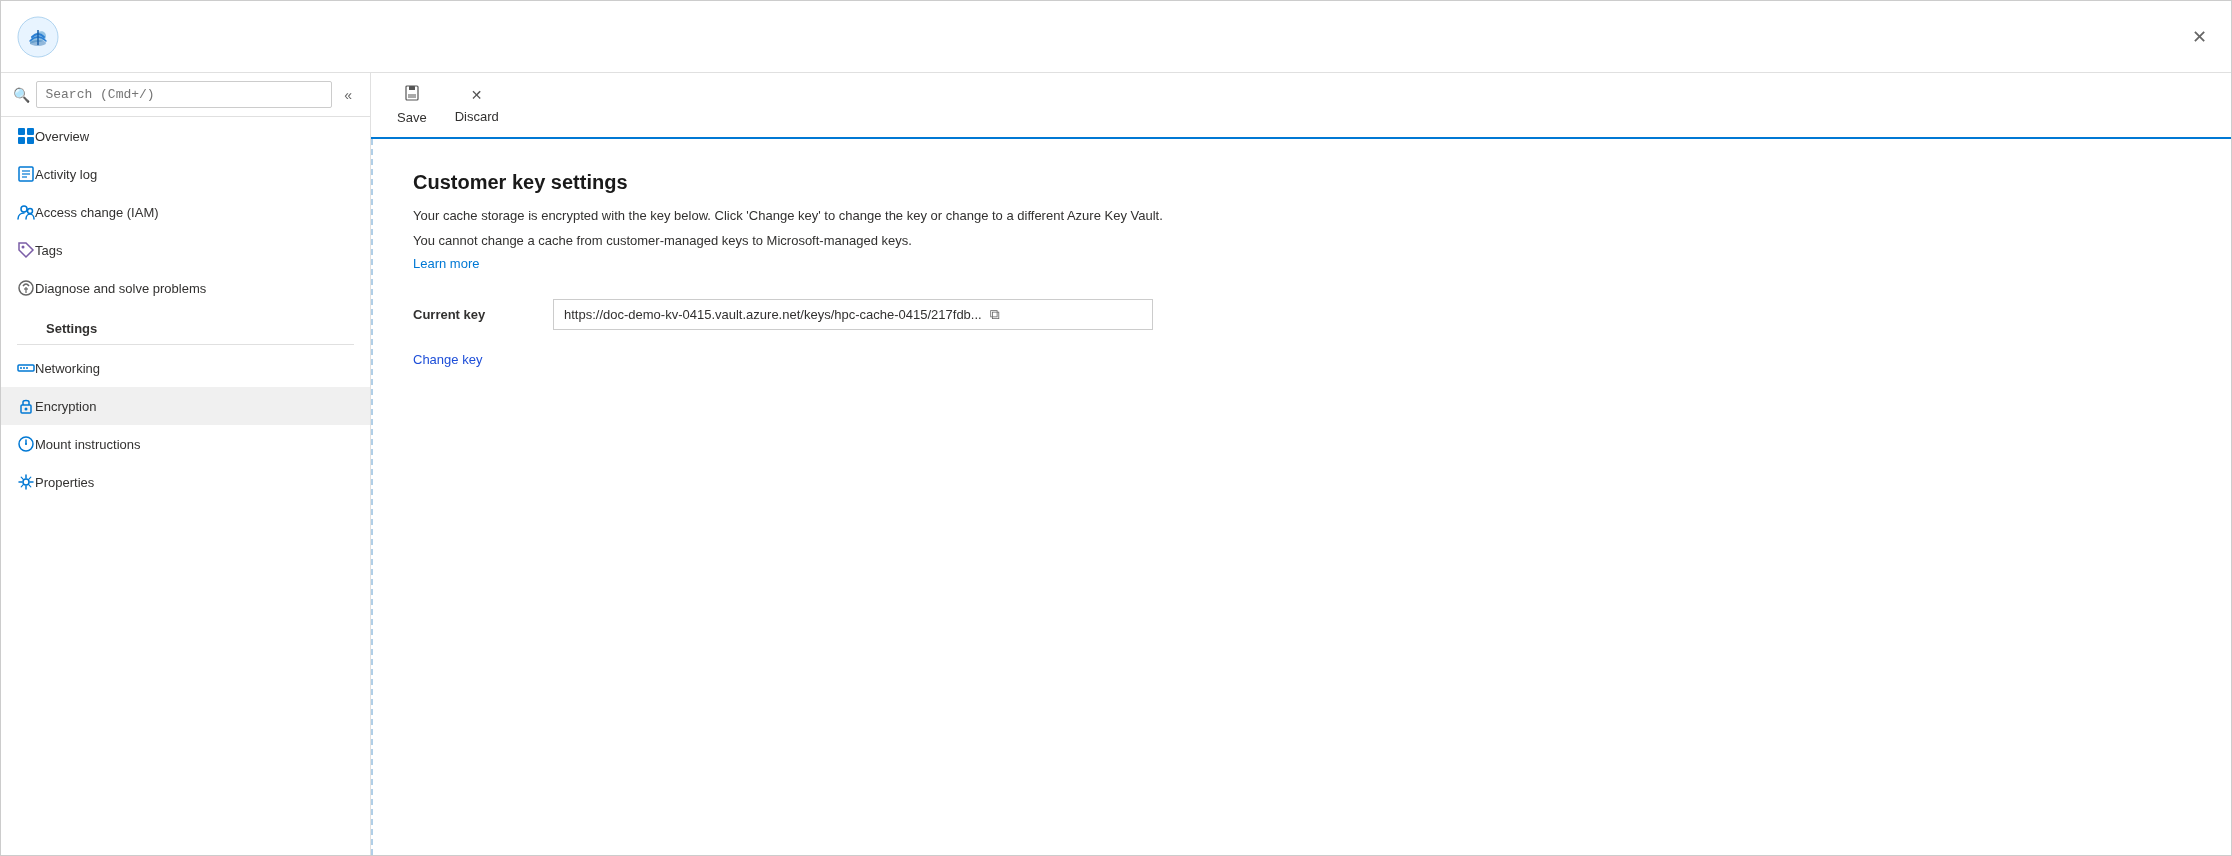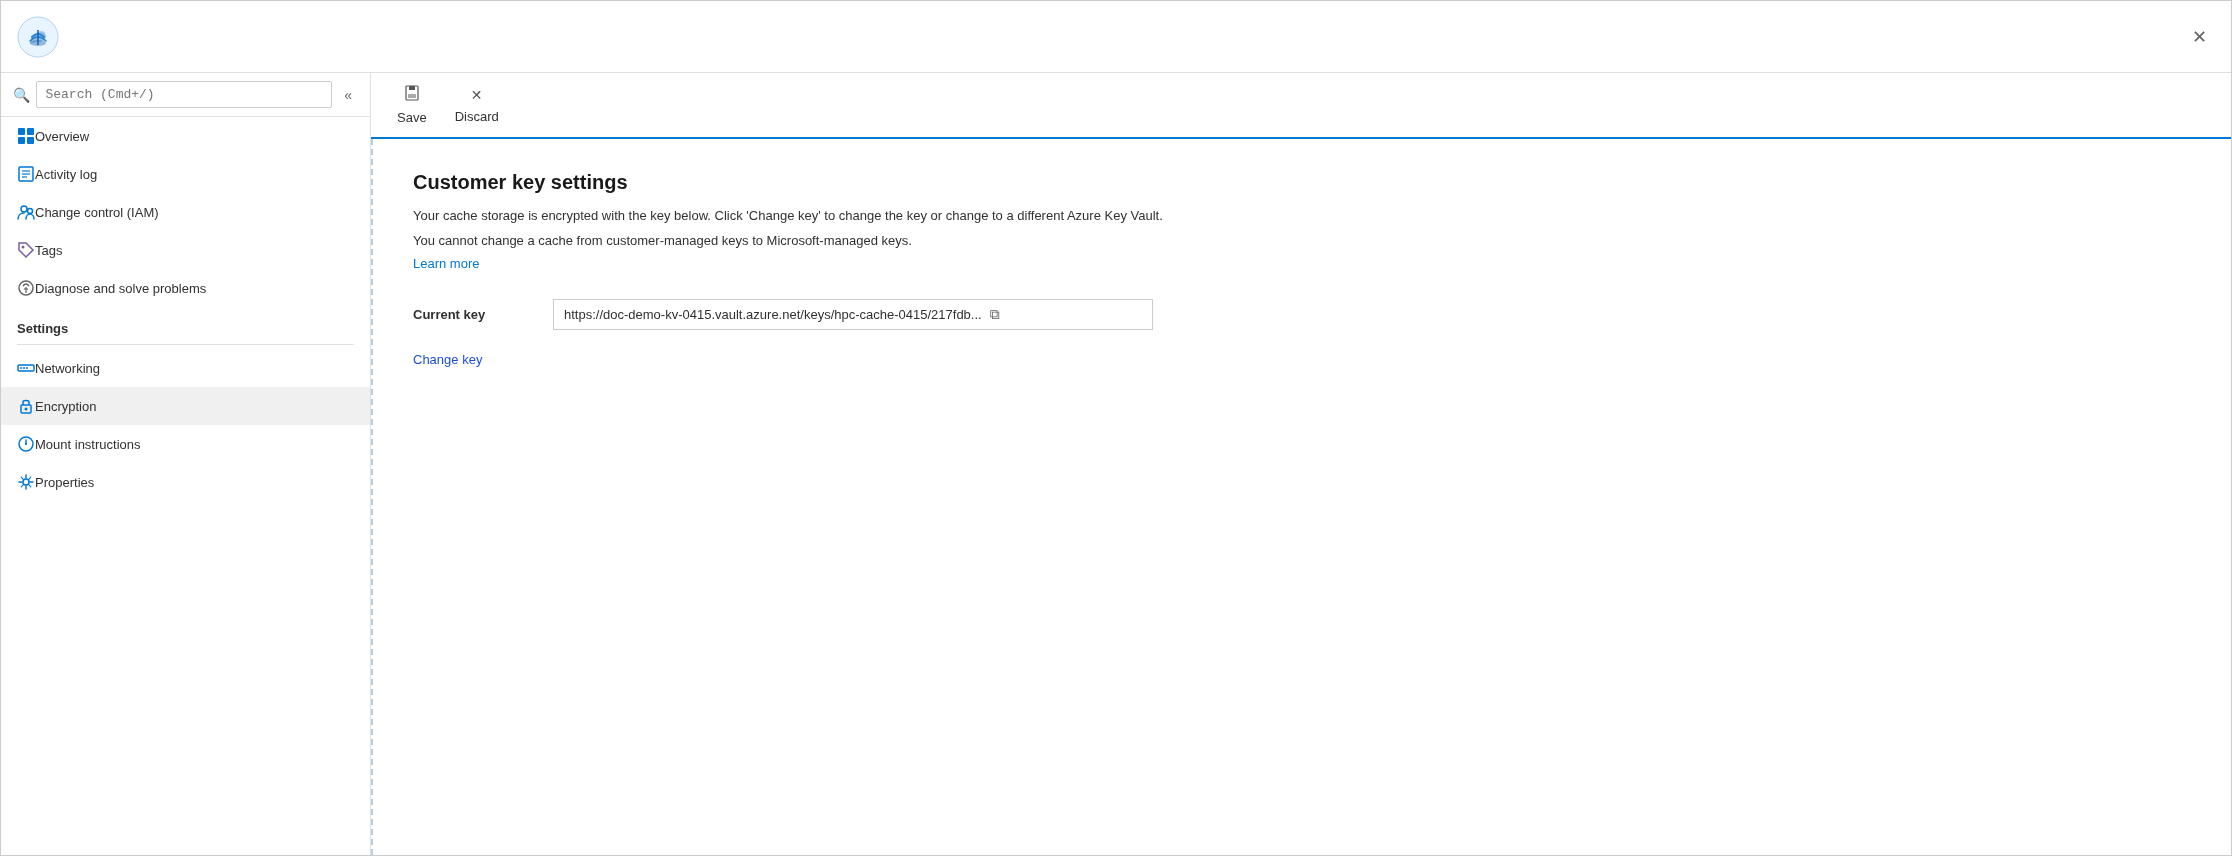--- a/index.html
+++ b/index.html
@@ -115,20 +115,21 @@
       align-items: center;
       justify-content: center;
       flex-shrink: 0;
     }
 
     .section-header {
       padding: 14px 16px 4px 16px;
       font-size: 13px;
       font-weight: 700;
       color: #323130;
+      margin-left: 29px;
     }
     .section-divider {
       height: 1px;
       background: #e0e0e0;
       margin: 4px 16px;
     }
 
     
     .content-area {
       flex: 1;
@@ -301,21 +302,21 @@
 
     <div class="nav-item">
       <span class="nav-icon icon-iam">
         <svg width="18" height="18" viewBox="0 0 18 18">
             <circle cx="7" cy="6" r="3" fill="none" stroke="#0078d4" stroke-width="1.5"></circle>
             <path d="M1 16 C1 12 4 10 7 10" stroke="#0078d4" stroke-width="1.5" fill="none" stroke-linecap="round"></path>
             <circle cx="13" cy="8" r="2.5" fill="none" stroke="#0078d4" stroke-width="1.5"></circle>
             <path d="M9 16 C9 13 11 11 13 11 C15 11 17 13 17 16" stroke="#0078d4" stroke-width="1.5" fill="none" stroke-linecap="round"></path>
           </svg>
       </span>
-      <span>Change control (IAM)</span>
+      <span>Access change (IAM)</span>
     </div>
 
     <div class="nav-item">
       <span class="nav-icon icon-tags">
         <svg width="18" height="18" viewBox="0 0 18 18">
             <path d="M2 2 L9 2 L16 9 L9 16 L2 9 Z" fill="none" stroke="#7b5ea7" stroke-width="1.5"></path>
             <circle cx="6" cy="6" r="1.5" fill="#7b5ea7"></circle>
           </svg>
       </span>
       <span>Tags</span>

